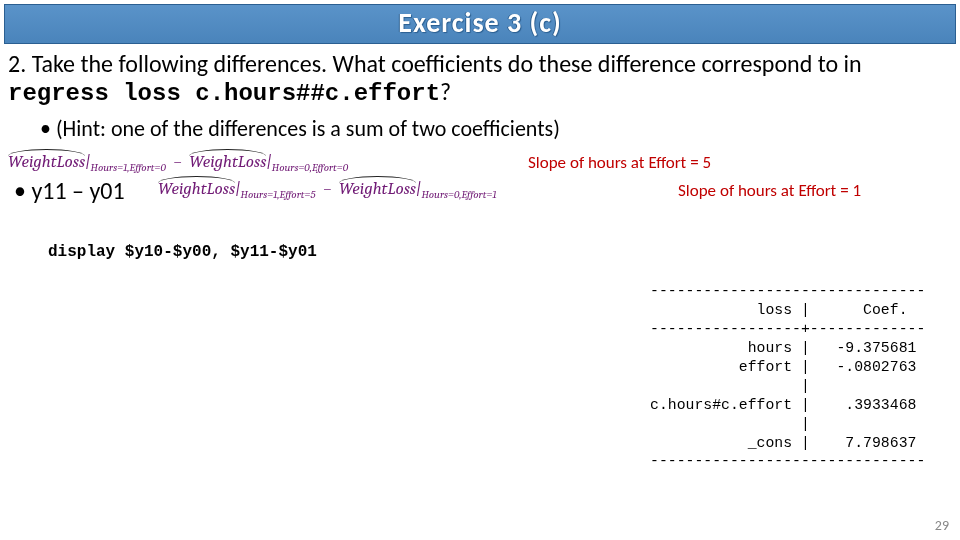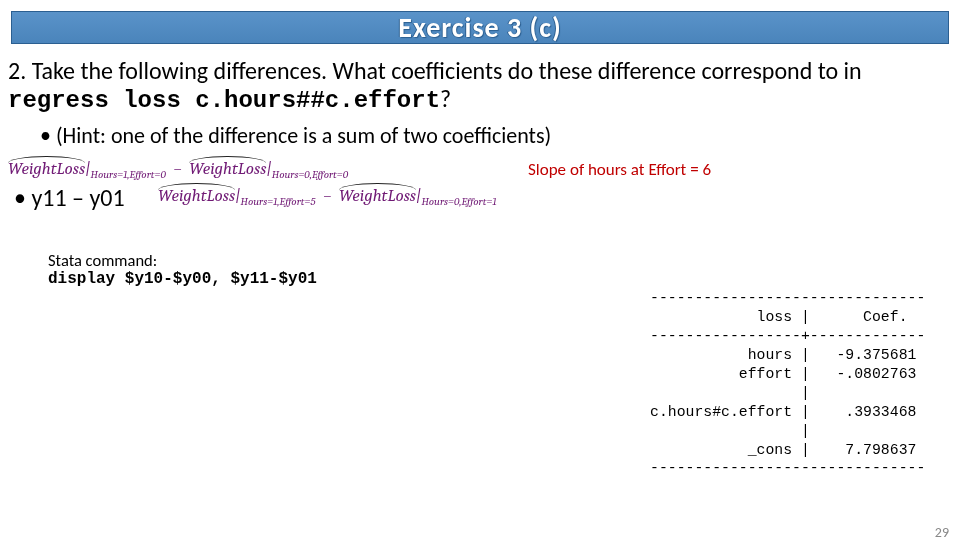--- a/index.html
+++ b/index.html
@@ -1,24 +1,24 @@
 <!DOCTYPE html>
 <html><head>
 <meta charset="utf-8">
 <style>
   * { box-sizing: border-box; margin: 0; padding: 0; }
   html, body { width: 960px; height: 540px; font-family: Calibri, Arial, sans-serif; background: #fff; color: #000; }
   .slide { width: 960px; height: 540px; position: relative; }
 
   .title-bar {
-    height: 33px;
+    height: 40px;
     background: linear-gradient(#5a93c9, #4a84bb);
     border: 1px solid #2b5f91;
-    display: flex; align-items: center; justify-content: center;
-    margin: 11px;
+    display: flex; align-items: flex-start; justify-content: center;
+    margin: 4px;
   }
   .title-bar span {
     font-size: 28px; color: #fff; font-weight: 600;
     text-shadow: 1px 1px 1px #2b5f91, -1px 0 0 #2b5f91;
     letter-spacing: 1px;
   }
 
   .body { padding: 2px 24px 0 8px; }
   .prompt { font-size: 24px; line-height: 1.18; }
   .prompt .mono { font-family: "Courier New", monospace; font-weight: 700; }
@@ -52,42 +52,42 @@
 <div class="slide">
   <div class="title-bar">
     <span>Exercise 3 (c)</span>
   </div>
 
   <div class="body">
     <div class="prompt">
       <span>2. Take the following differences. What coefficients do these difference correspond to in </span><span class="mono">regress loss c.hours##c.effort</span><span>?</span>
     </div>
 
-    <div class="hint">• (Hint: one of the difference is a sum of two coefficients)</div>
+    <div class="hint">• (Hint: one of the differences is a sum of two coefficients)</div>
 
     <div class="diff-row">
       <div class="diff-eq">
         <span class="hat"><span>WeightLoss</span></span>|<span class="sub">Hours=1,Effort=0</span>
         &nbsp;−&nbsp;
         <span class="hat"><span>WeightLoss</span></span>|<span class="sub">Hours=0,Effort=0</span>
       </div>
-      <div class="slope">Slope of hours at Effort = 6</div>
+      <div class="slope">Slope of hours at Effort = 5</div>
     </div>
 
     <div class="diff-row">
       <div class="diff-bullet">• y11 – y01</div>
       <div class="diff-eq">
         <span class="hat"><span>WeightLoss</span></span>|<span class="sub">Hours=1,Effort=5</span>
         &nbsp;−&nbsp;
         <span class="hat"><span>WeightLoss</span></span>|<span class="sub">Hours=0,Effort=1</span>
       </div>
+      <div class="slope">Slope of hours at Effort = 1</div>
     </div>
 
     <div class="stata-block">
-      <div>Stata command:</div>
       <div class="stata-cmd">display $y10-$y00, $y11-$y01</div>
     </div>
   </div>
 
   <div class="coef-table">-------------------------------
             loss |      Coef.
 -----------------+-------------
            hours |   -9.375681
           effort |   -.0802763
                  |

